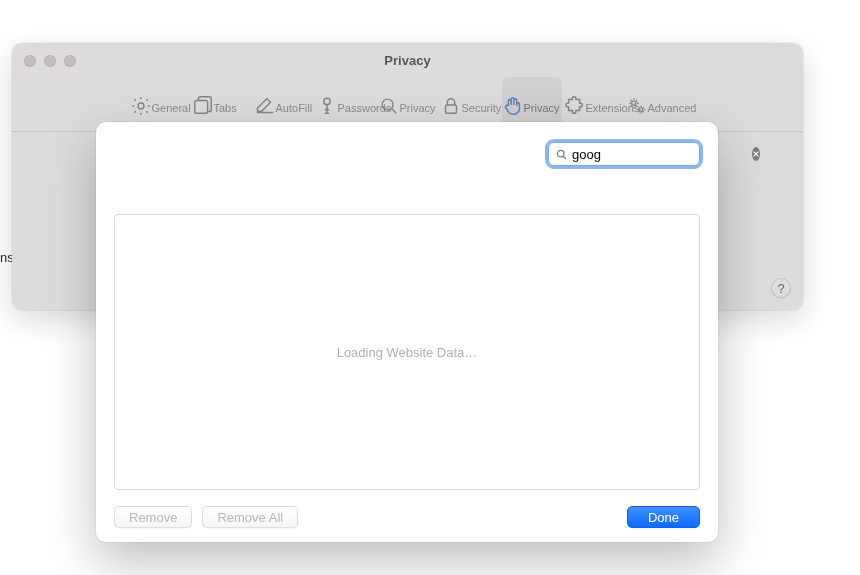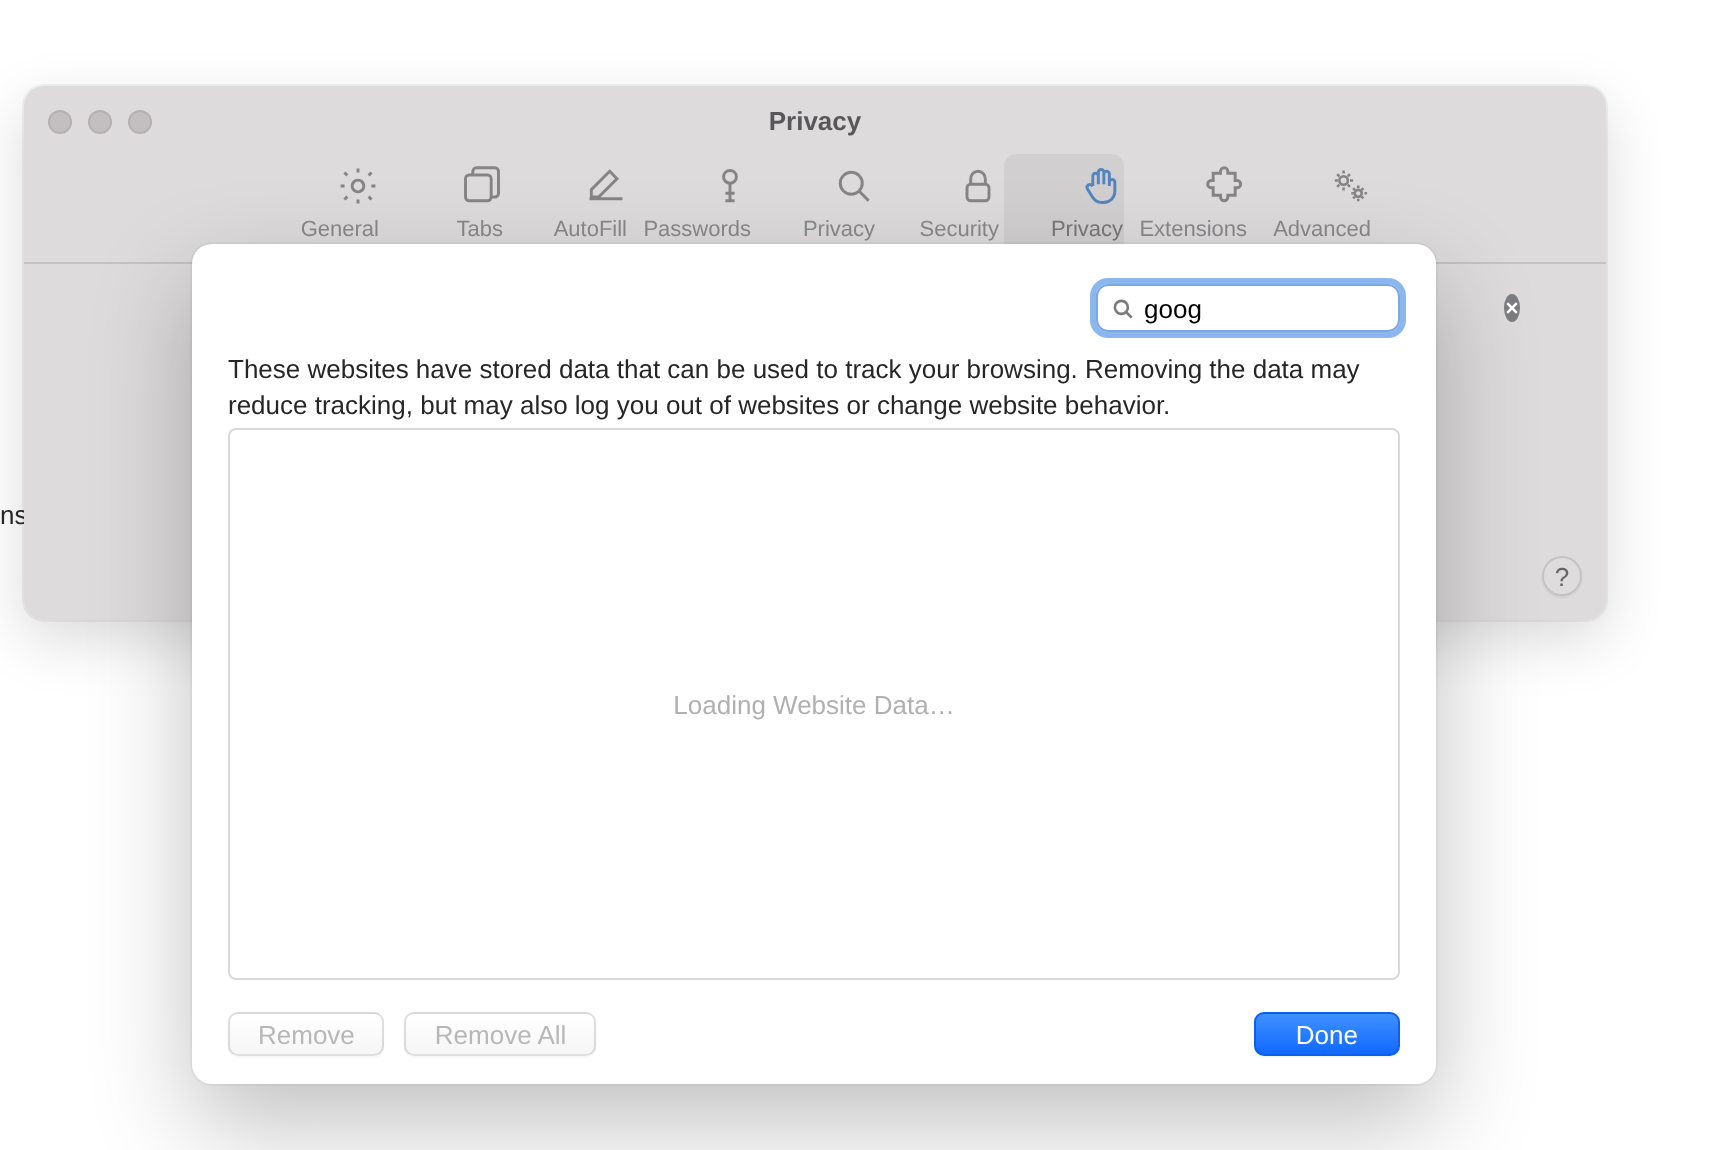--- a/index.html
+++ b/index.html
@@ -43,21 +43,21 @@
     position: absolute; top: 30px; left: 0; right: 0;
     height: 58px;
     display: flex; justify-content: center; gap: 2px;
     padding-top: 4px;
   }
   .toolbar-sep {
     position: absolute; left: 0; right: 0; top: 88px; height: 1px; background: rgba(0,0,0,0.12);
   }
   .tb-item {
     width: 60px;
-    display: flex; flex-direction: column; align-items: flex-end; justify-content: flex-start;
+    display: flex; flex-direction: row; align-items: center; justify-content: flex-start;
     color: #8b8b8e; font-size: 11px;
     padding-top: 4px;
     border-radius: 6px;
     cursor: default;
   }
   .tb-item .ic { height: 24px; display: flex; align-items: center; justify-content: center; color:#878789; }
   .tb-item .lbl { margin-top: 4px; }
   .tb-item.active { background: rgba(0,0,0,0.06); }
   .tb-item.active .ic { color: #4f87c9; }
   .tb-item.active .lbl { color:#777; }
@@ -265,21 +265,20 @@
         </svg>
     </span>
     <input type="text" value="goog" style="">
     <span class="clear">
       <svg width="8" height="8" viewBox="0 0 10 10" stroke="#fff" stroke-width="1.6">
           <path d="M2 2l6 6M8 2l-6 6"></path>
         </svg>
     </span>
   </div>
 
-  <div class="desc">These websites have stored data that can be used to track your browsing. Removing the data may reduce tracking, but may also log you out of websites or change website behavior.</div>
 
   <div class="listbox">
     <span>Loading Website Data…</span>
   </div>
 
   <div class="sheet-buttons">
     <div class="btn disabled">Remove</div>
     <div class="btn disabled">Remove All</div>
     <div class="btn primary">Done</div>
   </div>

